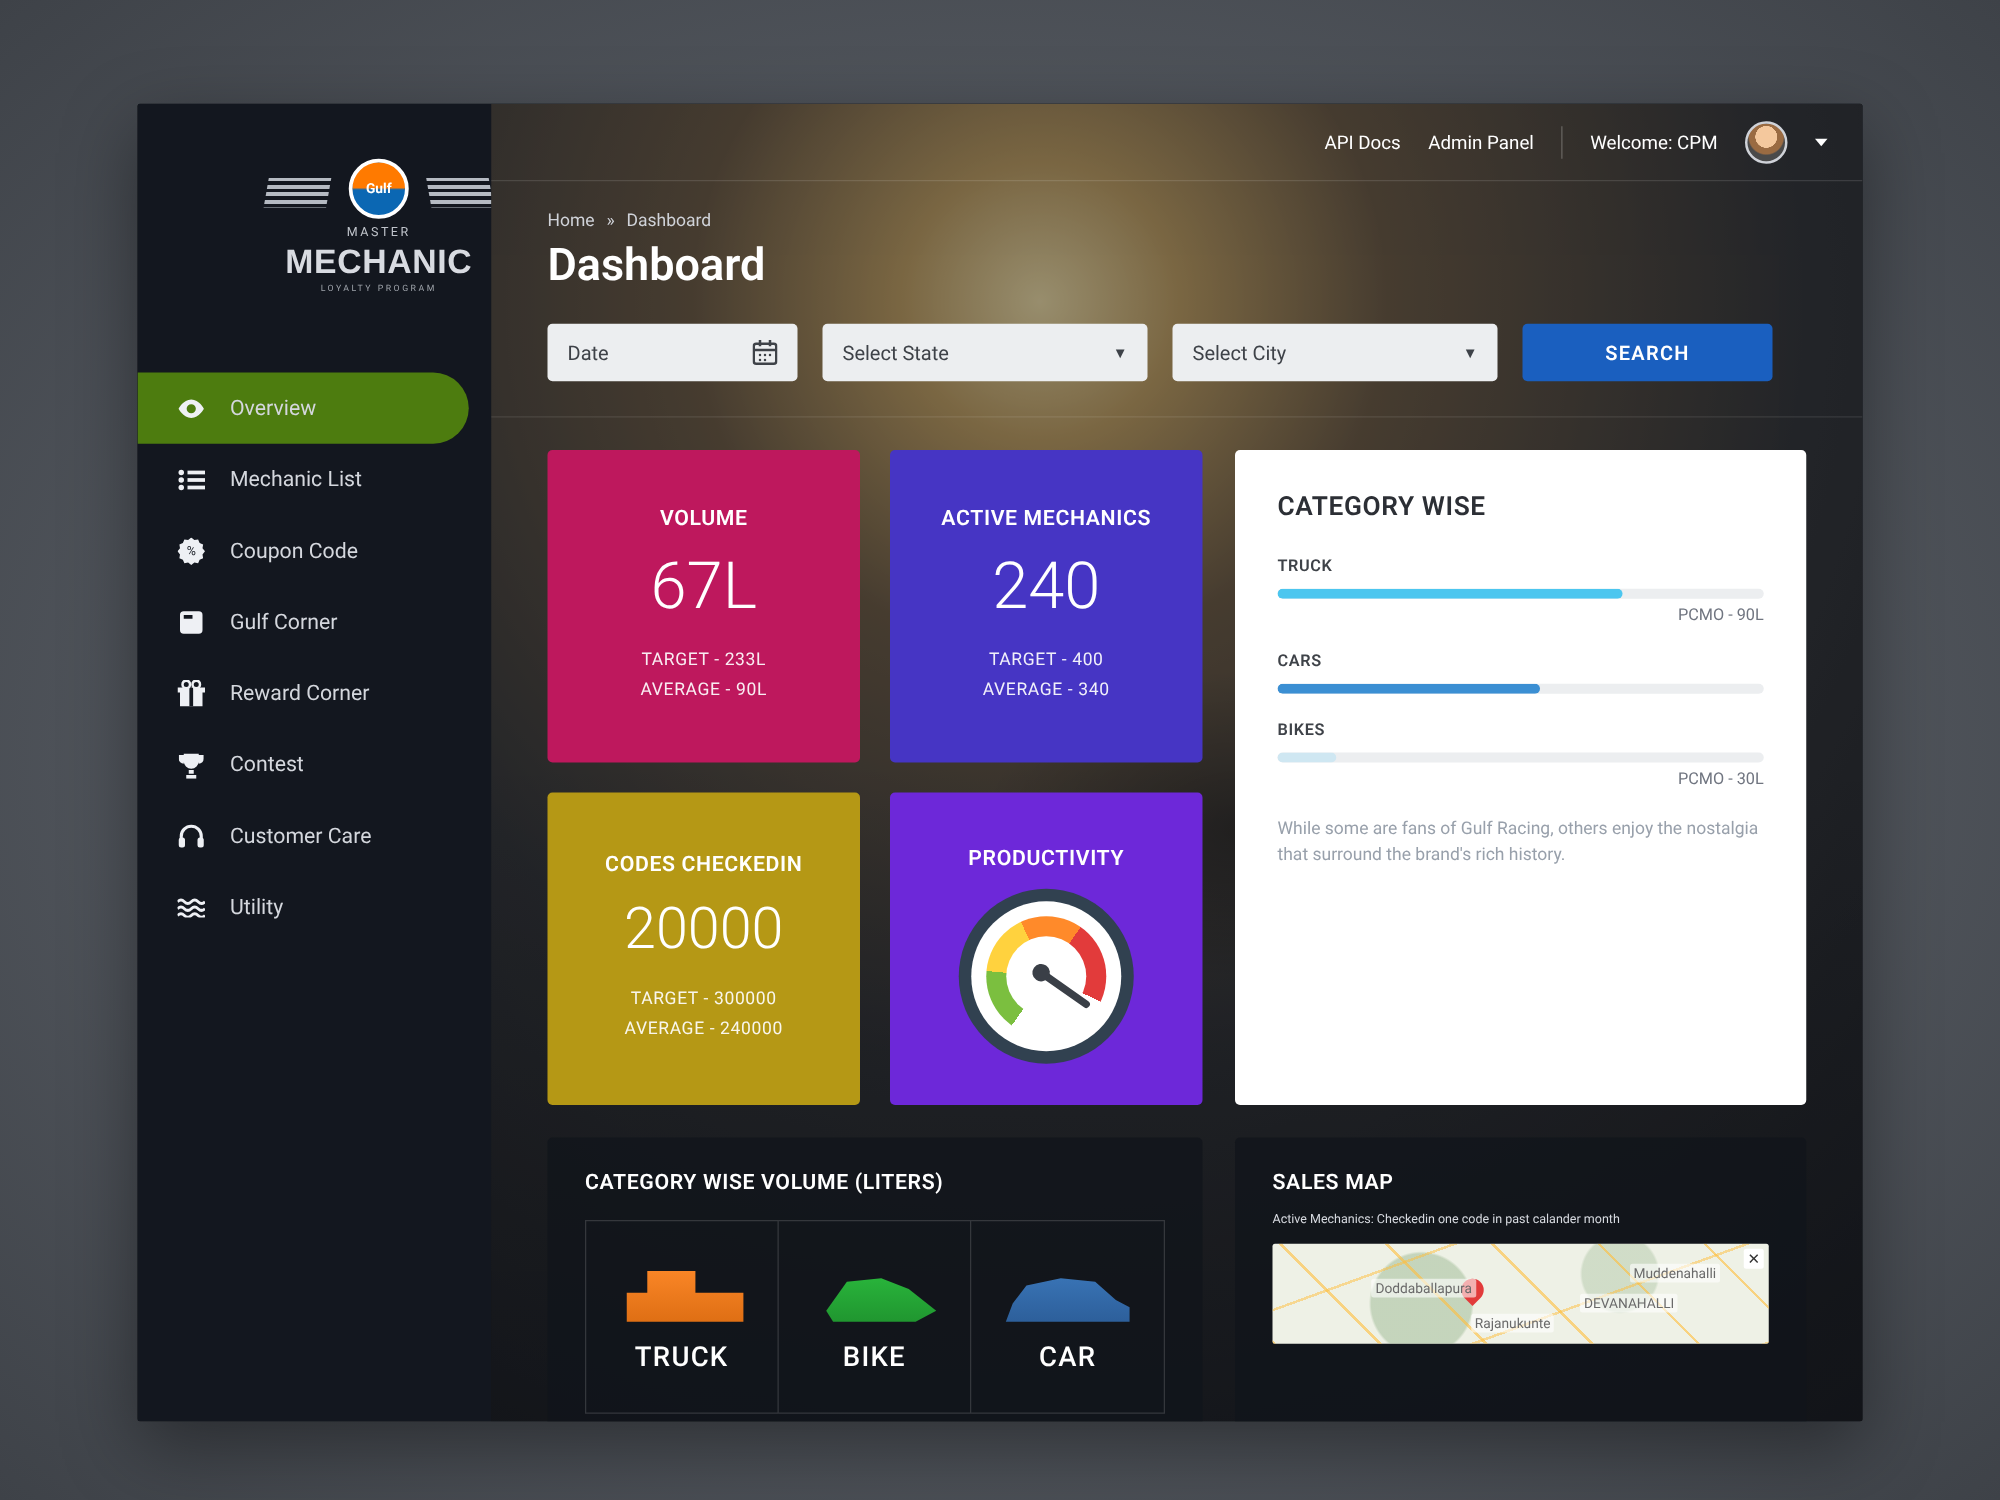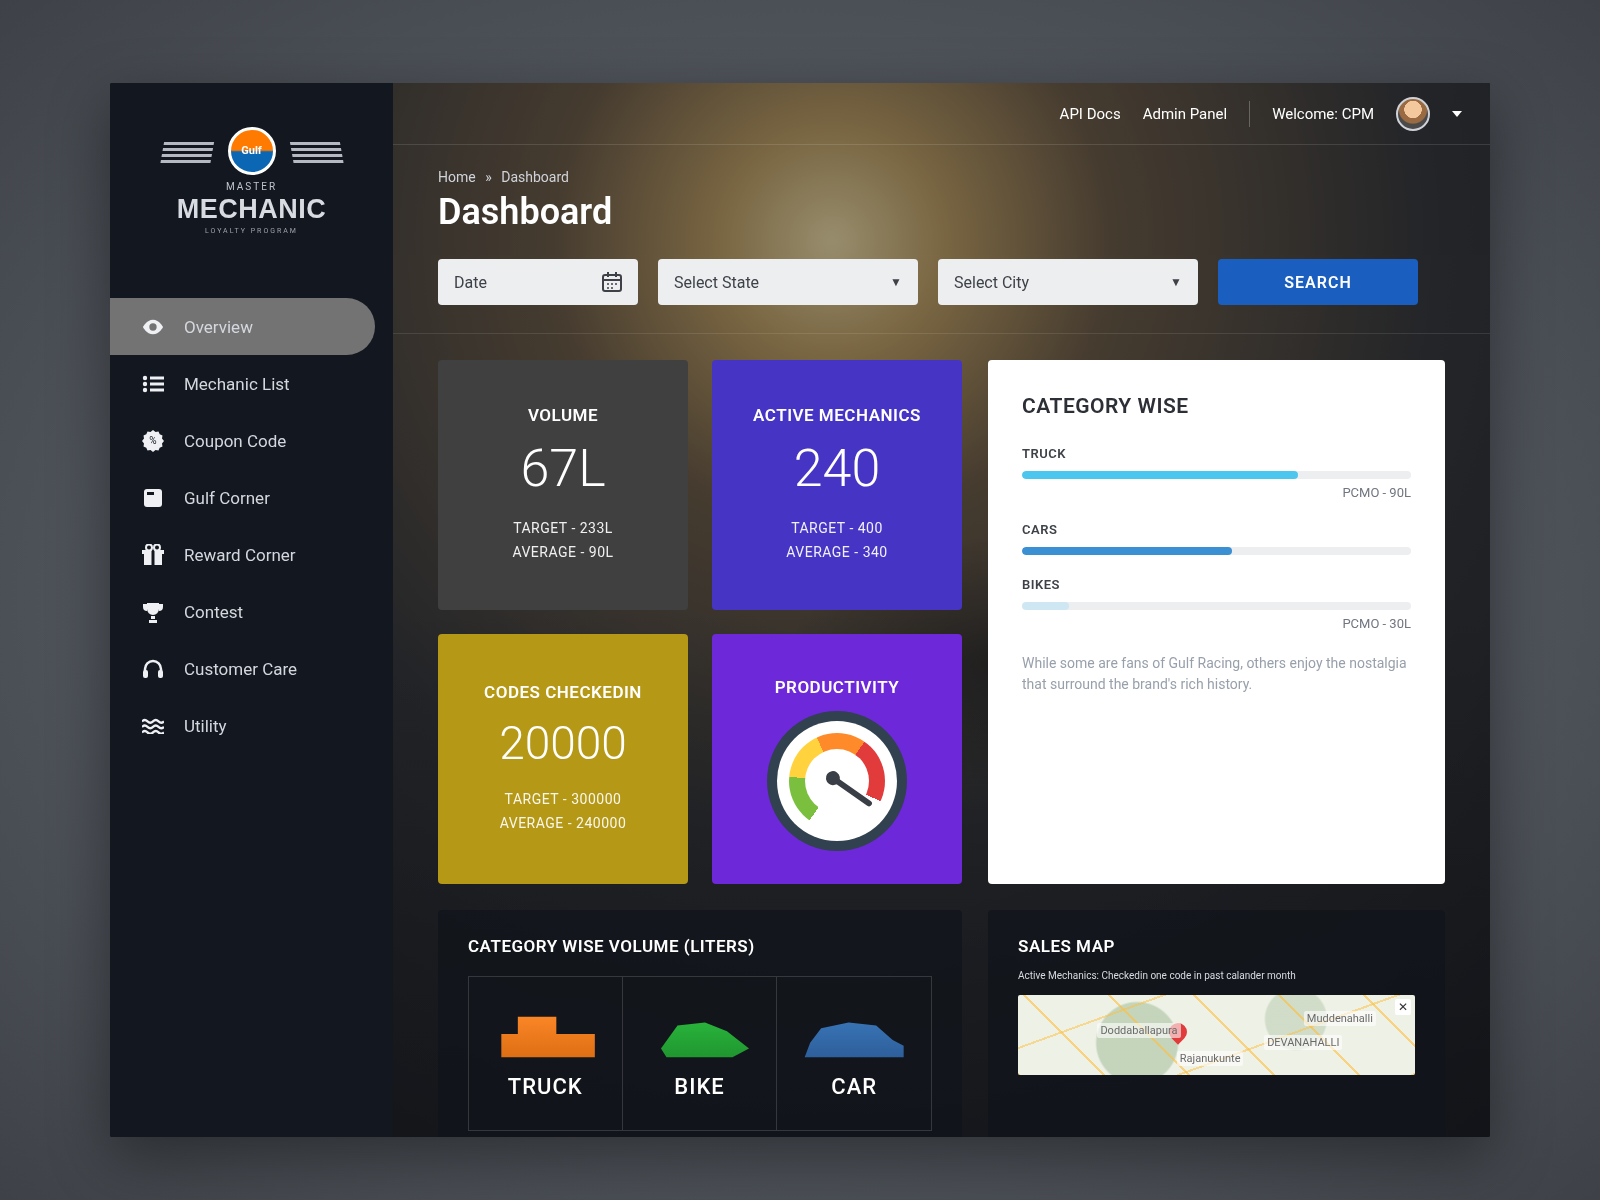--- a/index.html
+++ b/index.html
@@ -1,32 +1,32 @@
 <!DOCTYPE html>
 <html><head>
 <meta charset="utf-8">
 <style>
 * { margin:0; padding:0; box-sizing:border-box; font-family: -apple-system, BlinkMacSystemFont, "Segoe UI", Roboto, sans-serif; }
 body { background: radial-gradient(ellipse at center, #6a6f77 0%, #3e4248 100%); width:1600px; height:1200px; overflow:hidden; display:flex; align-items:center; justify-content:center; }
 .frame { width:1380px; height:1054px; background:#12151a; display:flex; overflow:hidden; position:relative; border-radius:2px; box-shadow:0 20px 60px rgba(0,0,0,.4); margin-top:20px;}
 .sidebar { width:283px; background:#13171f; flex-shrink:0; display:flex; flex-direction:column; }
-.logo-wrap { height:195px; display:flex; align-items:center; justify-content:center; }
+.logo-wrap { height:195px; display:flex; align-items:center; justify-content:flex-end; }
 .logo { width:180px; text-align:center; color:#c0c4ca; }
 .logo-gulf { width:48px; height:48px; border-radius:50%; margin:0 auto 6px; background:linear-gradient(#ff7a00 0 48%, #0b67b3 52% 100%); border:3px solid #fff; display:flex; align-items:center; justify-content:center; font-size:11px; font-weight:700; color:#fff; }
 .logo-master { font-size:10px; letter-spacing:2px; color:#bfc3ca; margin-bottom:2px;}
 .logo-mech { font-size:27px; font-weight:800; letter-spacing:.5px; color:#d8dbe1; font-family: "Arial Black", sans-serif;}
 .logo-loyal { font-size:7px; letter-spacing:2px; color:#9ea3aa; margin-top:2px;}
 .wings { position:relative; display:flex; align-items:center; justify-content:center; gap:6px; }
 .wing { width:50px; height:24px; background:repeating-linear-gradient(#b5bac2,#b5bac2 3px,transparent 3px,transparent 6px); }
 .wing.l { transform: skewX(-10deg);}
 .wing.r { transform: skewX(10deg);}
 
 .nav { padding-top:20px; }
 .nav-item { height:57px; display:flex; align-items:center; padding-left:32px; color:#d4d7dd; font-size:17px; cursor:pointer; gap:20px;}
-.nav-item.active { background:#737373; border-radius:0 30px 30px 0; margin-right:18px;}
+.nav-item.active { background:#4d7c0f; border-radius:0 30px 30px 0; margin-right:18px;}
 .nav-icon { width:22px; height:22px; display:flex; align-items:center; justify-content:center; fill:#eef0f4; color:#eef0f4;}
 
 .main { flex:1; position:relative; background:#1a1e26; }
 .hero { position:absolute; inset:0; background: radial-gradient(circle at 40% 15%, #ffe9a8 0%, #c9a25a 10%, #6b5538 25%, #2b2b2b 55%, #111 100%); opacity:.55; }
 .hero::after{content:"";position:absolute;inset:0;background:
   radial-gradient(ellipse 300px 180px at 55% 55%, rgba(0,0,0,.45), transparent 70%),
   linear-gradient(to bottom, transparent 50%, rgba(10,10,12,.5) 100%);
 }
 .main-inner { position:absolute; inset:0; }
 
@@ -47,21 +47,21 @@
 .filter .chev { margin-left:auto; color:#3e4248; font-size:12px;}
 .cal-icon { margin-left:auto; }
 .search-btn { width:200px; height:46px; border-radius:4px; background:#1a5fbf; color:#fff; font-size:16px; font-weight:600; letter-spacing:1px; display:flex; align-items:center; justify-content:center; cursor:pointer;}
 
 .content { padding:26px 45px; display:grid; grid-template-columns: 524px 1fr; gap:26px; }
 .tiles { display:grid; grid-template-columns: 1fr 1fr; grid-template-rows: 250px 250px; gap:24px;}
 .tile { border-radius:4px; color:#fff; text-align:center; display:flex; flex-direction:column; align-items:center; justify-content:center; padding:10px 16px;}
 .tile h4 { font-size:17px; font-weight:600; letter-spacing:.5px; margin-bottom:18px;}
 .tile .big { font-size:52px; font-weight:300; line-height:1; margin-bottom:22px;}
 .tile .sub { font-size:14px; opacity:.92; letter-spacing:.5px; line-height:1.7;}
-.t-teal { background:#404040;}
+.t-teal { background:#be185d;}
 .t-indigo{ background:#4635c4;}
 .t-olive { background:#b59815;}
 .t-maroon{ background:#6d28d9;}
 
 .gauge { width:120px; height:120px; border-radius:50%; background:#fff; position:relative; box-shadow:0 0 0 10px #314150; display:flex; align-items:center; justify-content:center; margin-top:6px;}
 .gauge::before{content:"";position:absolute; inset:12px; border-radius:50%; background:conic-gradient(from 215deg, #7bbf3f 0 60deg, #ffd23e 60deg 120deg, #ff8a2a 120deg 180deg, #e23b3b 180deg 260deg, transparent 260deg 360deg);}
 .gauge::after{content:"";position:absolute; width:64px; height:64px; border-radius:50%; background:#fff;}
 .needle { position:absolute; width:50px; height:6px; background:#3a3f47; border-radius:3px; transform-origin: 8px 50%; transform: rotate(35deg); z-index:2; left:52px; top:57px;}
 .needle::before{content:"";position:absolute;left:-4px;top:-4px;width:14px;height:14px;border-radius:50%;background:#3a3f47;}
 

